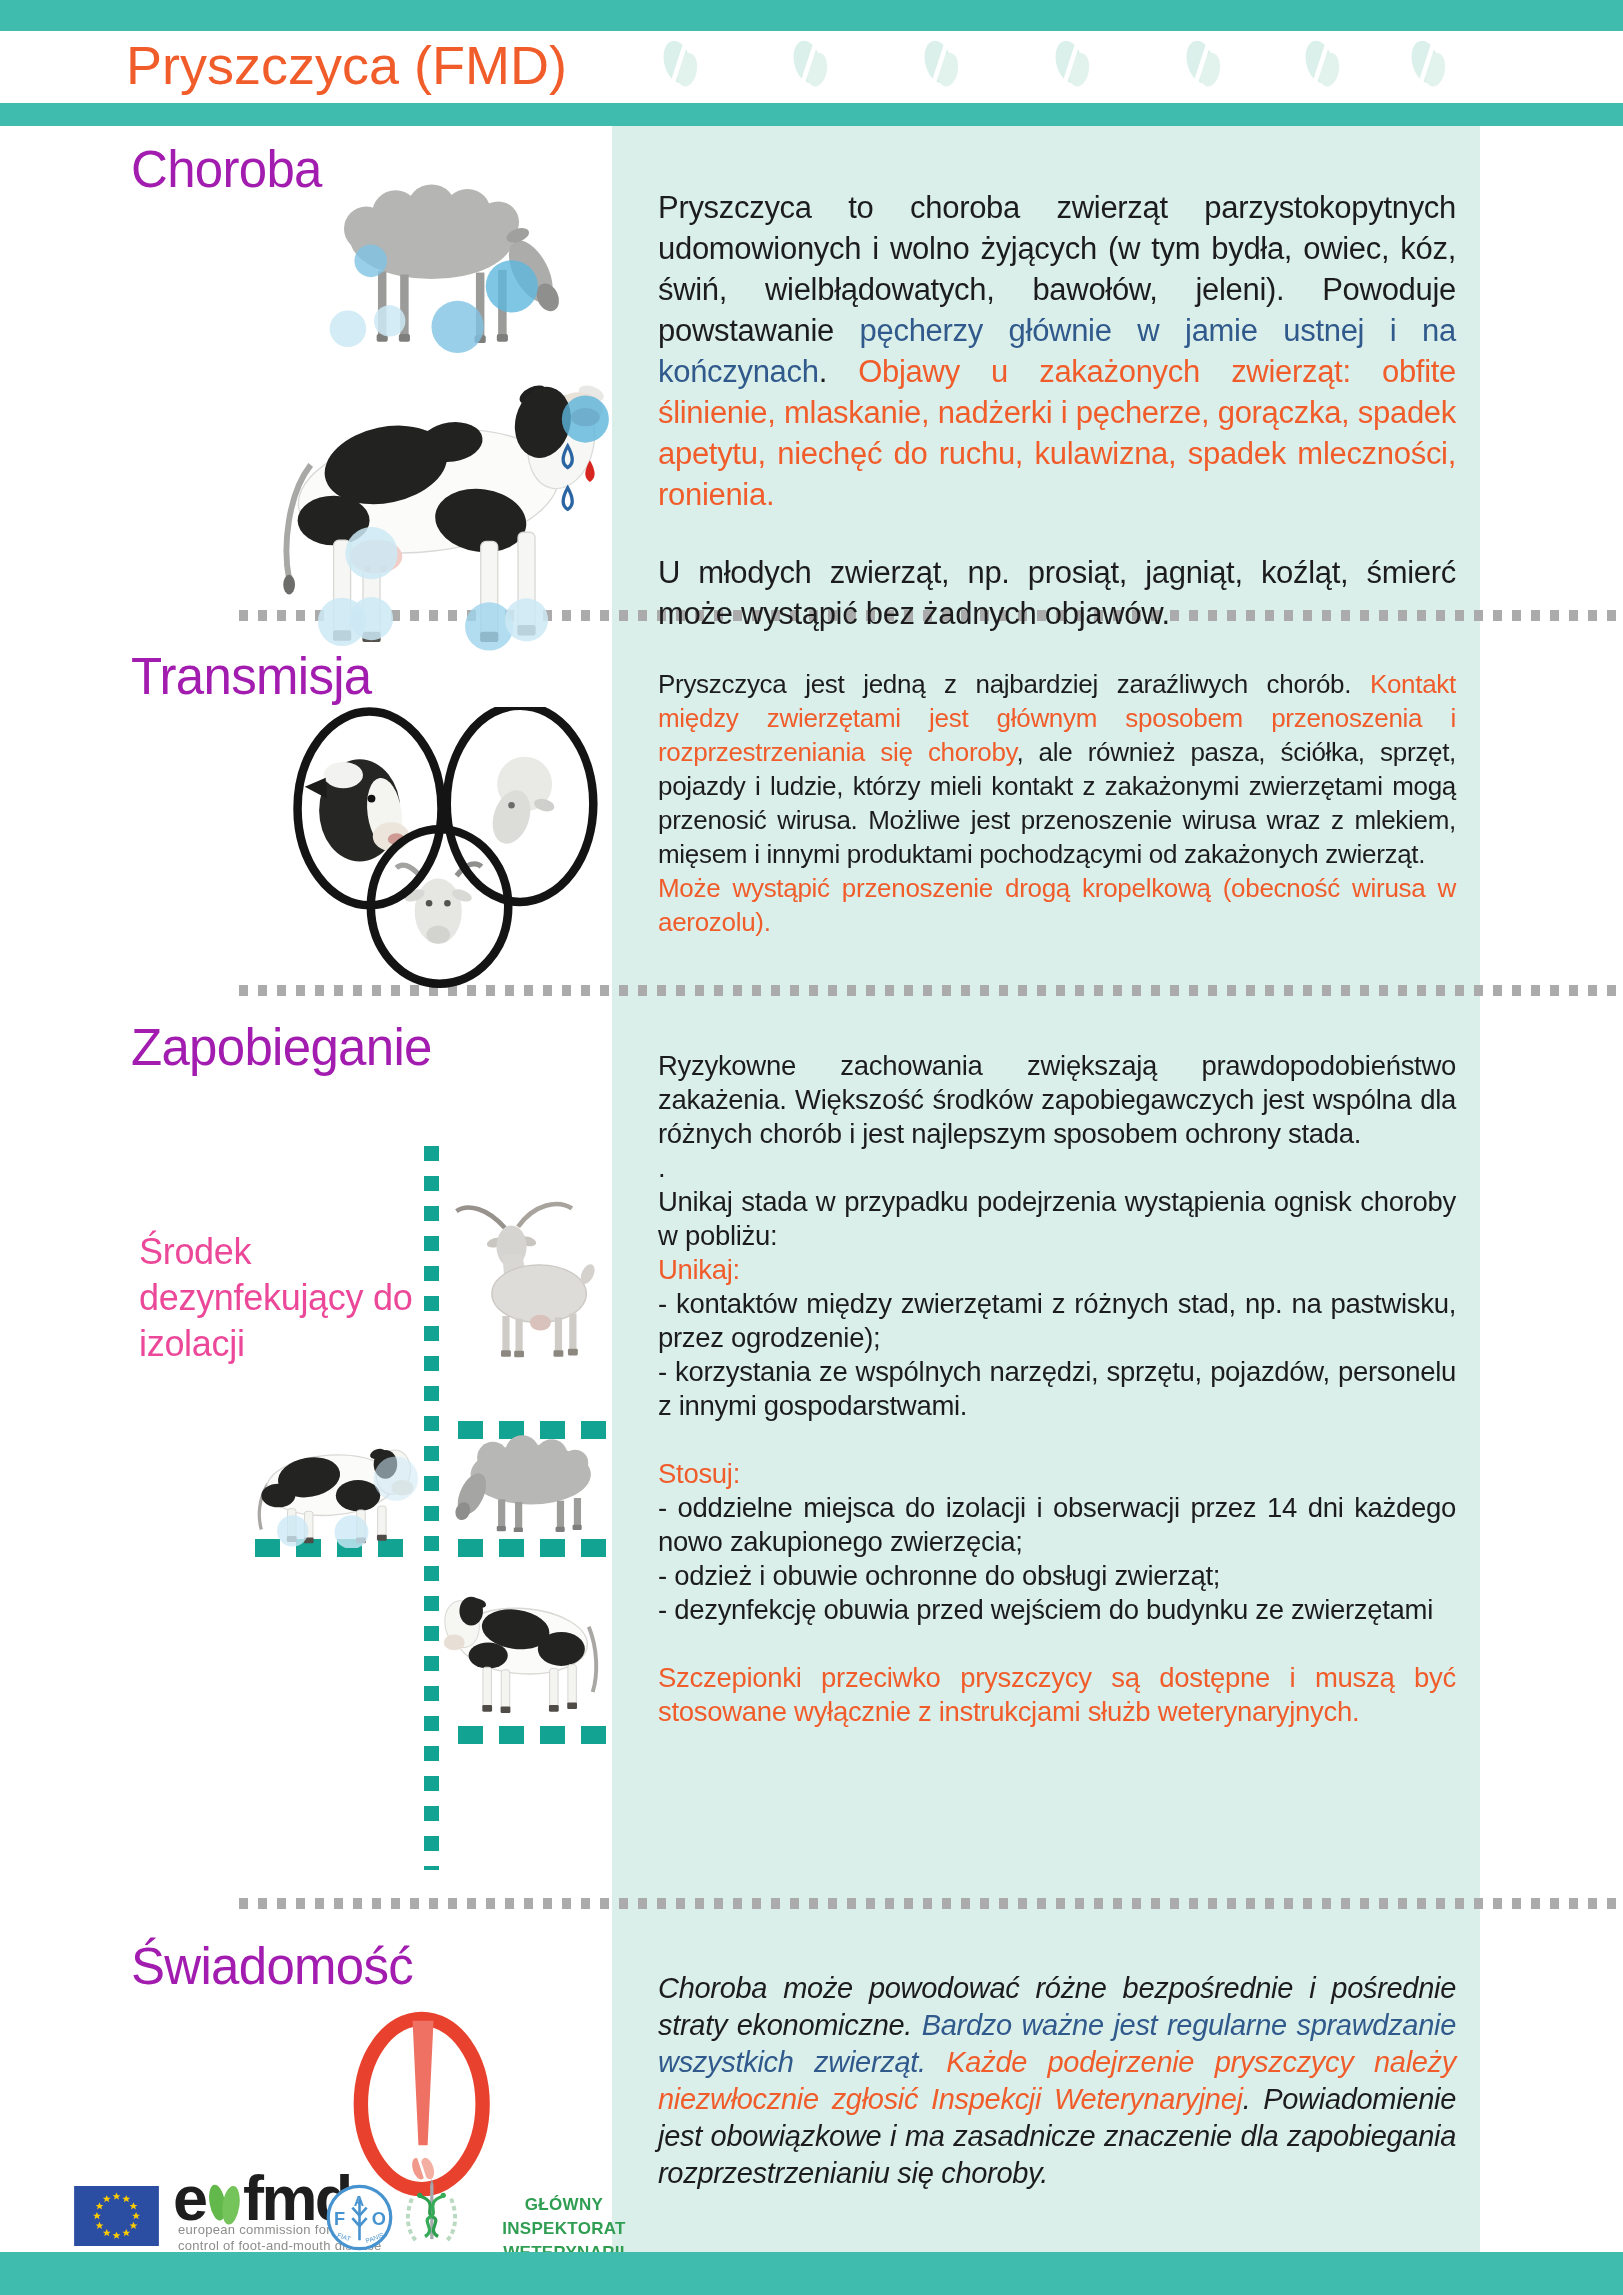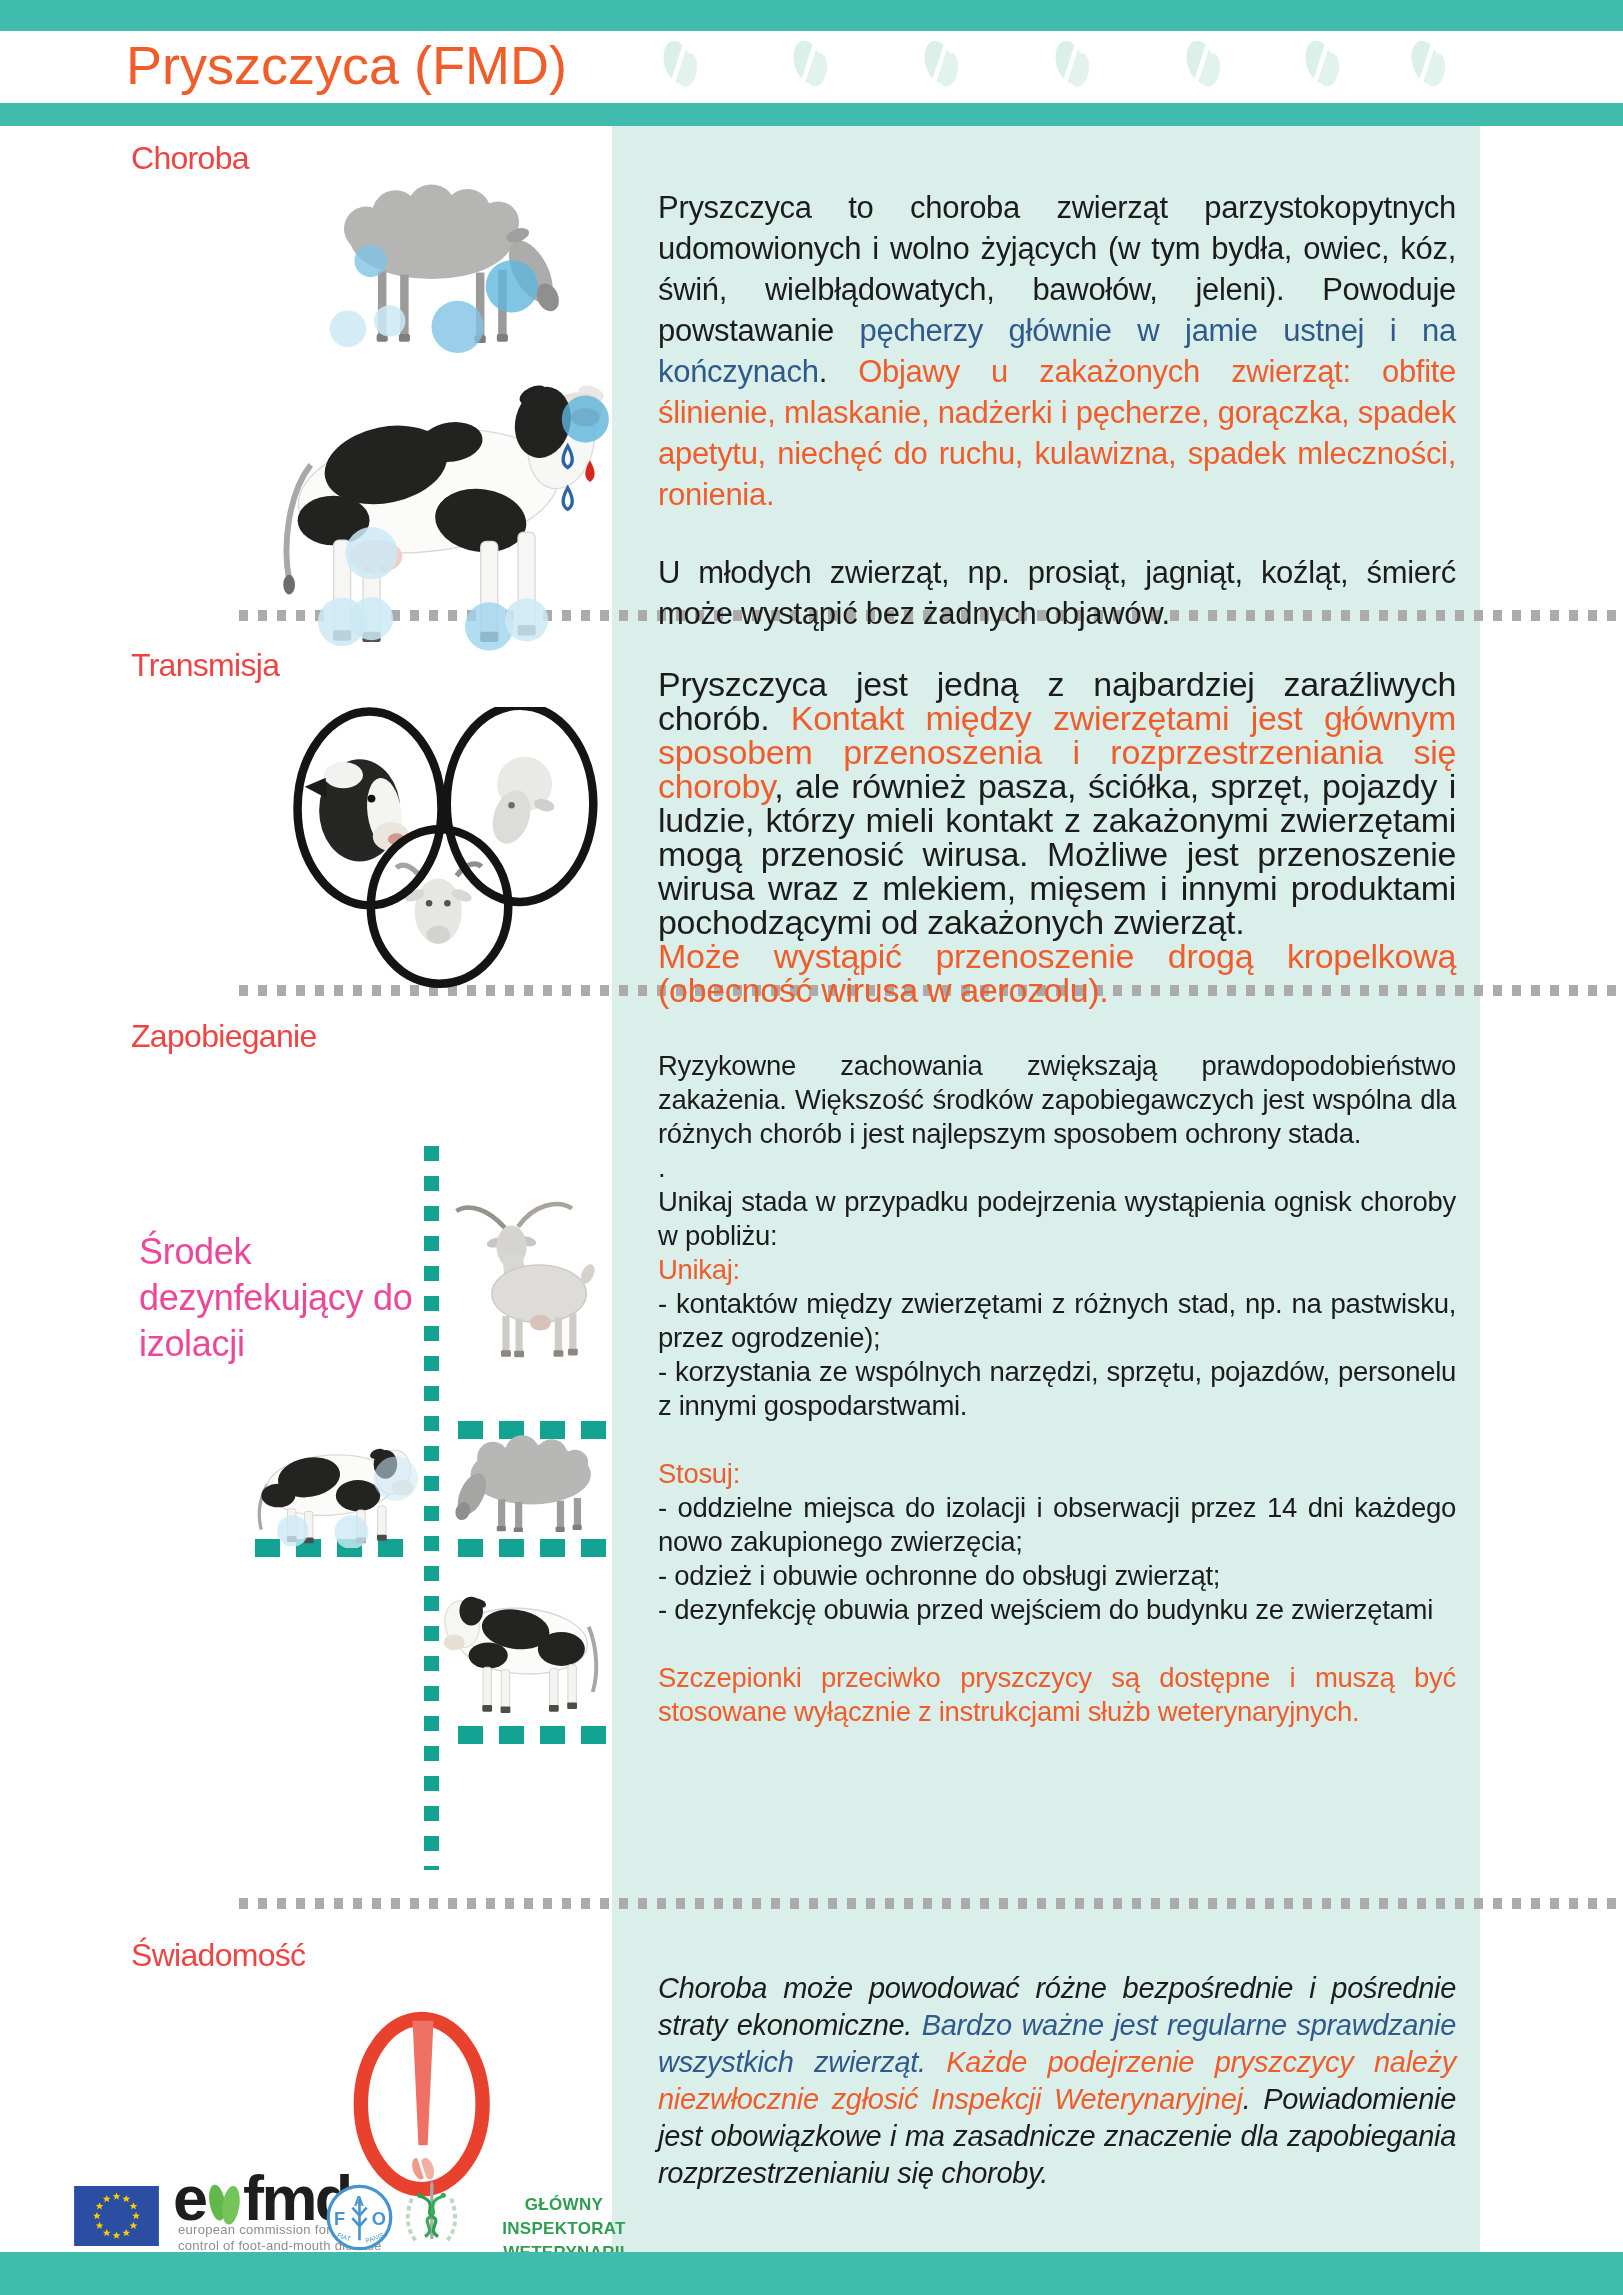--- a/index.html
+++ b/index.html
@@ -11,28 +11,28 @@
   .bar-top{top:0;height:31px;}
   .bar-mid{top:103px;height:23px;}
   .bar-bottom{top:2252px;height:43px;}
   .panel{position:absolute;left:612px;top:126px;width:868px;height:2126px;background:#DAEFEA;}
 
   
   .title{position:absolute;left:126px;top:34px;font-size:54px;color:#F15C2B;font-weight:400;letter-spacing:0;margin:0;}
   .leaf{position:absolute;top:37px;width:41px;height:51px;}
 
   
-  .h2{position:absolute;left:131px;font-size:32px;color:#ef4444;font-weight:400;margin:0;letter-spacing:-0.7px;}
+  .h2{position:absolute;left:131px;font-size:51px;color:#a21caf;font-weight:400;margin:0;letter-spacing:-0.7px;}
 
   
   .tb{position:absolute;left:658px;width:798px;color:#1C1C1C;letter-spacing:-0.3px;margin-top:38px;}
   .just{text-align:justify;margin:0;}
   .b1{top:149px;font-size:31px;line-height:41px;}
   .b1 .p2{margin-top:37px;}
-  .b2{top:629px;font-size:34px;line-height:34px;}
+  .b2{top:629px;font-size:26px;line-height:34px;}
   .b3{top:1011px;font-size:27.5px;line-height:34px;}
   .b4{top:1932px;font-size:29px;line-height:37px;font-style:italic;}
   .gap{margin-top:34px;}
   .black{color:#1C1C1C;}
   .blue{color:#30598C;}
   .orange{color:#F15C2B;}
   .dotline{height:34px;}
 
   
   .side-label{position:absolute;left:139px;top:1229px;width:275px;font-size:36px;line-height:46px;color:#ec4899;letter-spacing:-0.3px;}

